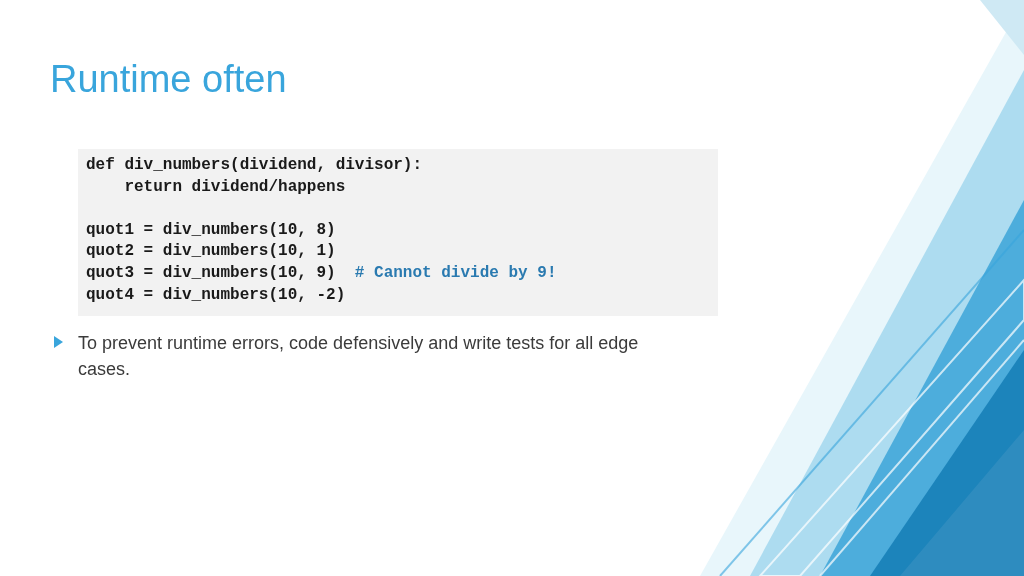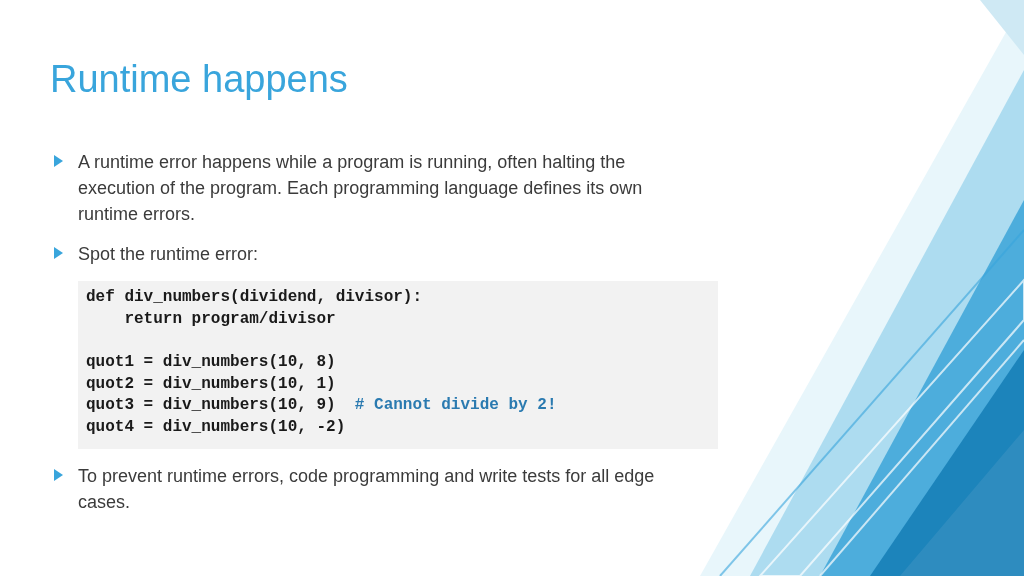--- a/index.html
+++ b/index.html
@@ -74,31 +74,27 @@
   <polygon points="1024,200 1024,576 820,576" fill="#2e9ed6" opacity="0.75"></polygon>
   <polygon points="650,576 900,576 1024,430 1024,576" fill="#ffffff" opacity="0.5"></polygon>
   <polygon points="1024,350 870,576 1024,576" fill="#1079b3" opacity="0.8"></polygon>
   <polygon points="760,576 1024,280 1024,320 800,576" fill="none" stroke="#ffffff" stroke-width="2" opacity="0.7"></polygon>
   <polygon points="1024,0 980,0 1024,55" fill="#cfe9f4"></polygon>
   <line x1="720" y1="576" x2="1024" y2="230" stroke="#39a5dc" stroke-width="2" opacity="0.6"></line>
   <line x1="820" y1="576" x2="1024" y2="340" stroke="#ffffff" stroke-width="2" opacity="0.7"></line>
 </svg>
 
 <div class="content">
-  <h1 class="title">Runtime happens</h1>
+  <h1 class="title">Runtime often</h1>
 
-  <ul class="bullets">
-    <li>A runtime error happens while a program is running, often halting the execution of the program. Each programming language defines its own runtime errors.</li>
-    <li>Spot the runtime error:</li>
-  </ul>
 
   <div class="codeblock"><span>def div_numbers(dividend, divisor):</span>
-<span>    return program/divisor</span>
+<span>    return dividend/happens</span>
 <span></span>
 <span>quot1 = div_numbers(10, 8)</span>
 <span>quot2 = div_numbers(10, 1)</span>
-<span>quot3 = div_numbers(10, 9)  </span><span class="comment"># Cannot divide by 2!</span>
+<span>quot3 = div_numbers(10, 9)  </span><span class="comment"># Cannot divide by 9!</span>
 <span>quot4 = div_numbers(10, -2)</span></div>
 
   <ul class="bullets">
-    <li>To prevent runtime errors, code programming and write tests for all edge cases.</li>
+    <li>To prevent runtime errors, code defensively and write tests for all edge cases.</li>
   </ul>
 </div>
 
 </body></html>

